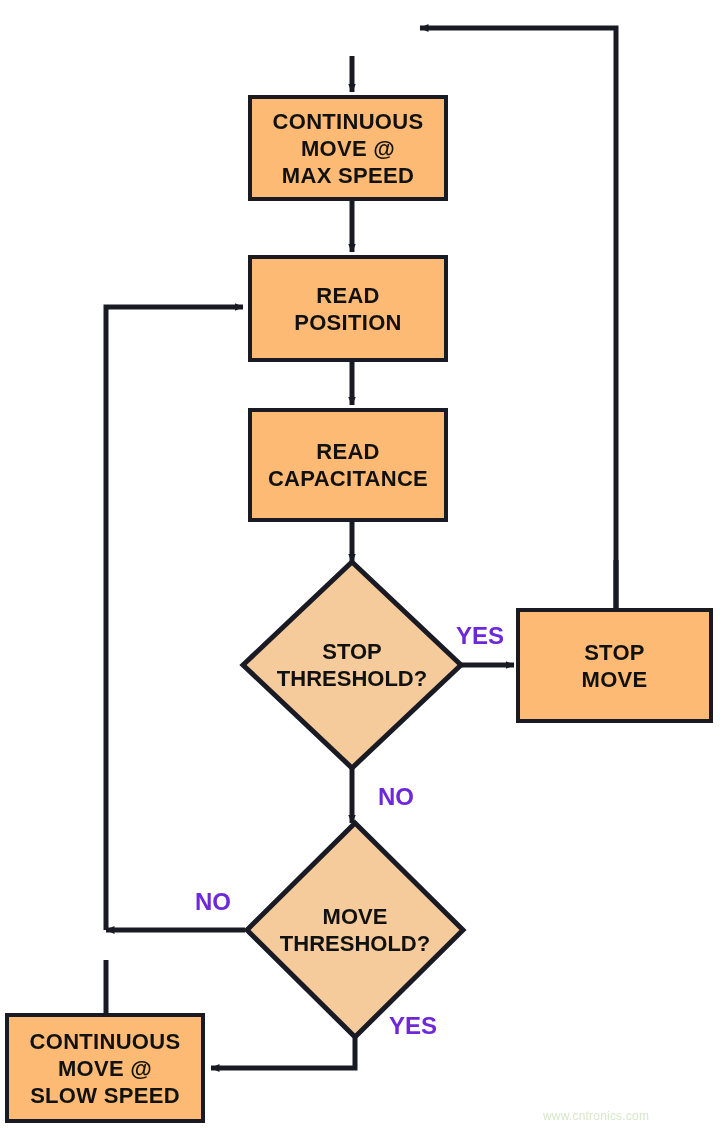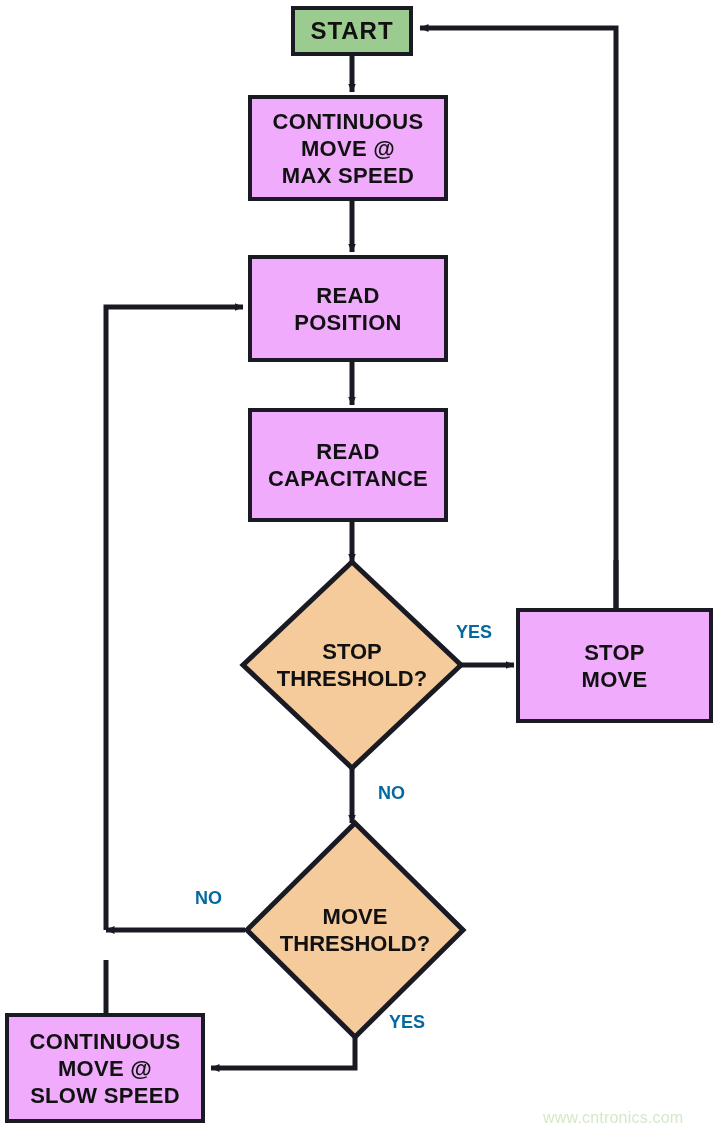--- a/index.html
+++ b/index.html
@@ -31,21 +31,21 @@
     align-items: center;
     justify-content: center;
     text-align: center;
     font-weight: bold;
     color: #111111;
     letter-spacing: 0.3px;
     z-index: 5;
   }
   .proc {
     border: 4px solid #1a1a24;
-    background: #f0abfc;
+    background: #fdba74;
     font-size: 22px;
     line-height: 27px;
   }
   .terminal {
     border: 4px solid #1a1a24;
     background: #9ccb8f;
     font-size: 24px;
     line-height: 28px;
     letter-spacing: 1px;
   }
@@ -65,28 +65,28 @@
     text-align: center;
     font-weight: bold;
     font-size: 22px;
     line-height: 27px;
     color: #111111;
     pointer-events: none;
   }
   .edge-label {
     position: absolute;
     font-weight: bold;
-    font-size: 18px;
-    color: #0369a1;
+    font-size: 24px;
+    color: #6d28d9;
     white-space: nowrap;
     z-index: 6;
   }
   .watermark {
     position: absolute;
-    font-size: 16px;
+    font-size: 12px;
     color: #d6e8c8;
     letter-spacing: 0.2px;
     white-space: nowrap;
     z-index: 7;
   }
 </style>
 </head>
 <body>
 
 <div id="canvas">
@@ -119,23 +119,20 @@
 
     <line x1="106" y1="1013" x2="106" y2="960" stroke="#1a1a24" stroke-width="5"></line>
 
     <line x1="616" y1="608" x2="616" y2="560" stroke="#1a1a24" stroke-width="5"></line>
 
     <polygon points="355,823 463,930 355,1037 247,930" fill="#f5cb9c" stroke="#1a1a24" stroke-width="5"></polygon>
 
     <polygon points="352,562 461,665 352,768 243,665" fill="#f5cb9c" stroke="#1a1a24" stroke-width="5"></polygon>
   </svg>
 
-  <div class="node terminal" style="left:291px; top:6px; width:122px; height:50px;">
-    <span style="white-space:pre-line;">START</span>
-  </div>
 
   <div class="node proc" style="left:248px; top:95px; width:200px; height:106px;">
     <span style="white-space:pre-line;">CONTINUOUS
 MOVE @
 MAX SPEED</span>
   </div>
 
   <div class="node proc" style="left:248px; top:255px; width:200px; height:107px;">
     <span style="white-space:pre-line;">READ
 POSITION</span>

